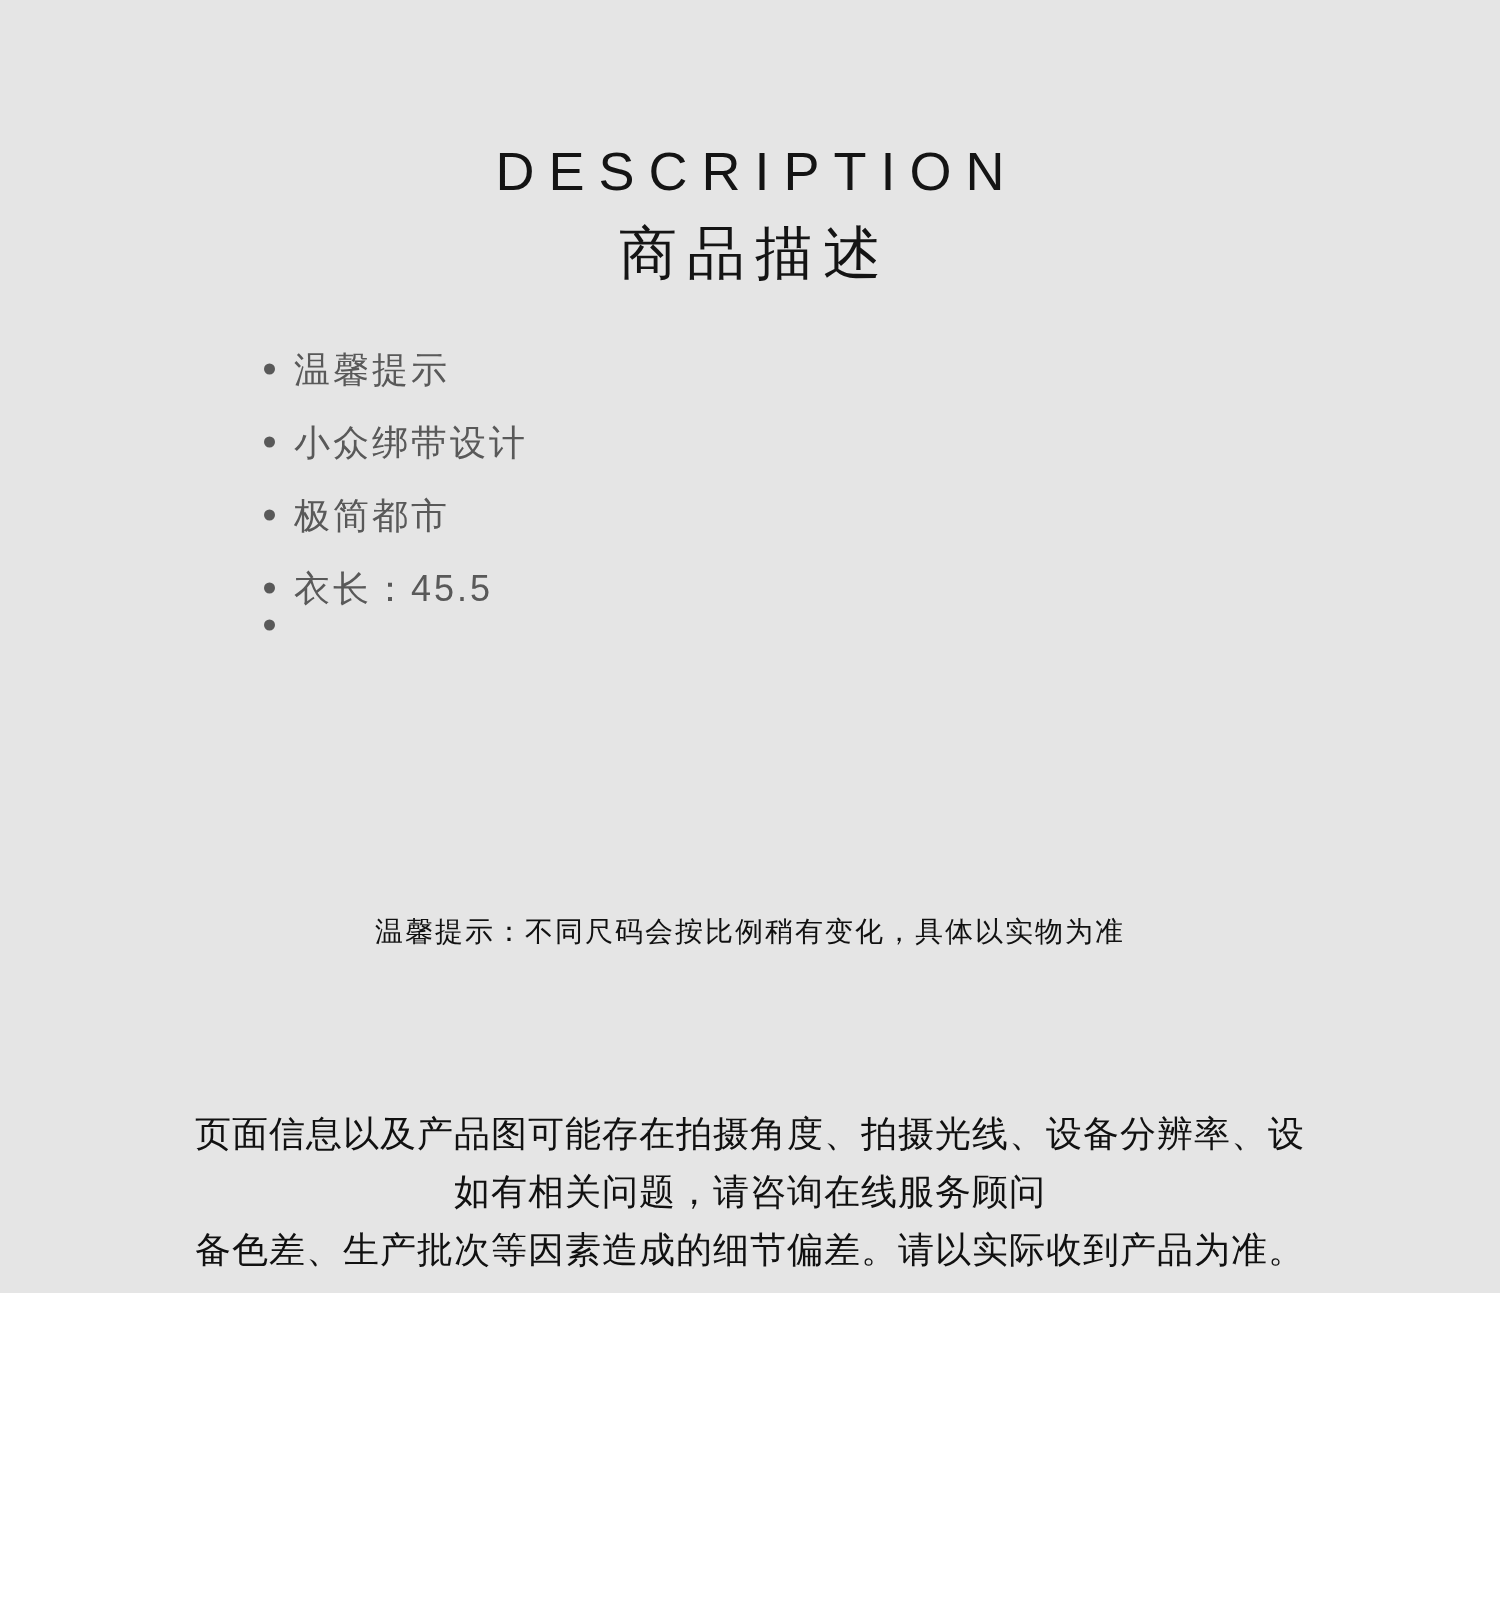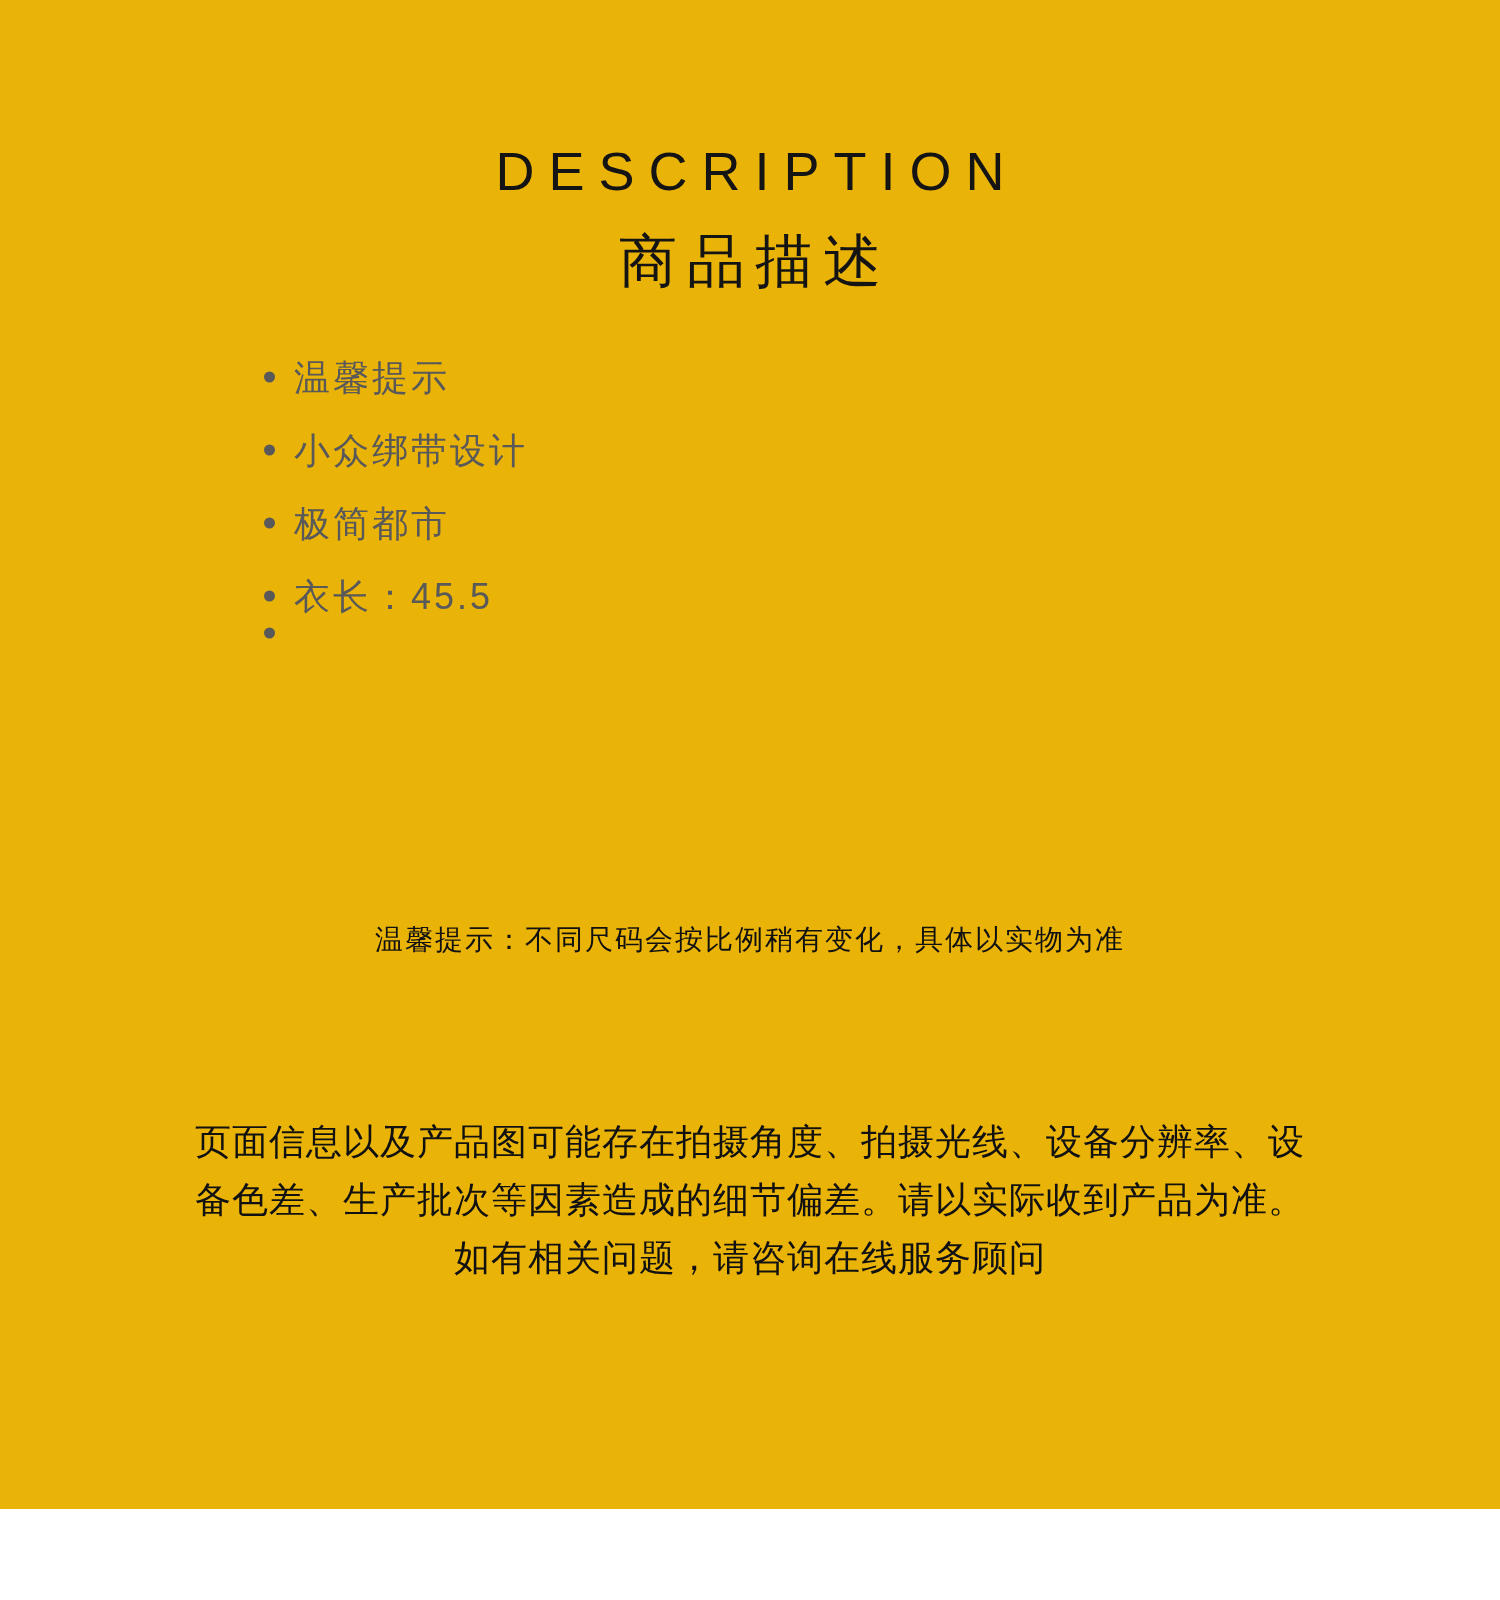--- a/index.html
+++ b/index.html
@@ -3,40 +3,40 @@
 <meta charset="utf-8">
 <style>
   html, body {
     margin: 0;
     padding: 0;
     background: #ffffff;
   }
   .page {
     position: relative;
     width: 1500px;
-    height: 1509px;
+    height: 1293px;
     margin: 0 auto;
-    background: #eab308;
+    background: #e5e5e5;
     font-family: "Liberation Sans", sans-serif;
     color: #141414;
     overflow: hidden;
   }
   .title {
     margin: 0;
     padding-top: 140px;
     text-align: center;
     font-size: 54px;
     line-height: 1.15;
     font-weight: 400;
     letter-spacing: 14px;
     text-indent: 14px;
     color: #141414;
   }
   .subtitle {
-    margin: 26px 0 0 0;
+    margin: 18px 0 0 0;
     text-align: center;
     font-size: 58px;
     line-height: 1.15;
     font-weight: 400;
     letter-spacing: 10px;
     text-indent: 10px;
     color: #141414;
   }
   .bullets {
     list-style: none;
@@ -110,17 +110,17 @@
     </li>
     <li>
       <span class="dot"></span>
     </li>
   </ul>
 
   <p class="tip">温馨提示：不同尺码会按比例稍有变化，具体以实物为准</p>
 
   <div class="disclaimer">
     <p>页面信息以及产品图可能存在拍摄角度、拍摄光线、设备分辨率、设</p>
+    <p>如有相关问题，请咨询在线服务顾问</p>
     <p>备色差、生产批次等因素造成的细节偏差。请以实际收到产品为准。</p>
-    <p>如有相关问题，请咨询在线服务顾问</p>
   </div>
 
 </div>
 
 </body></html>

